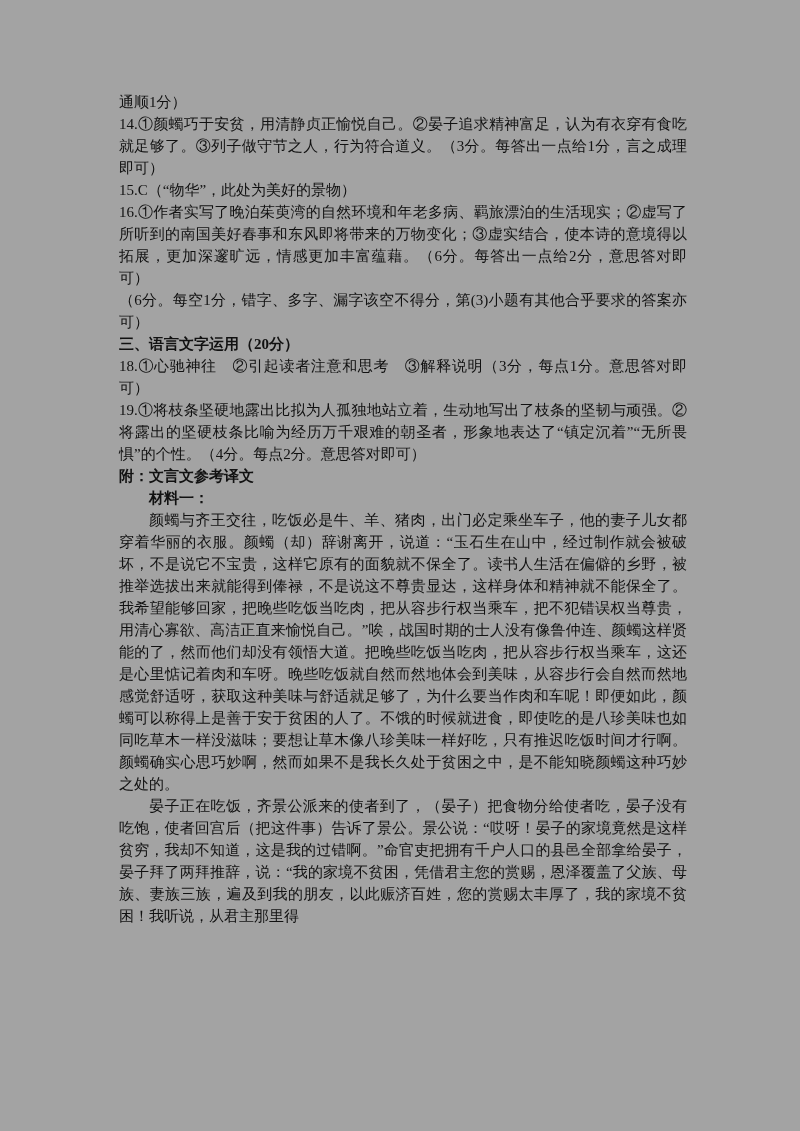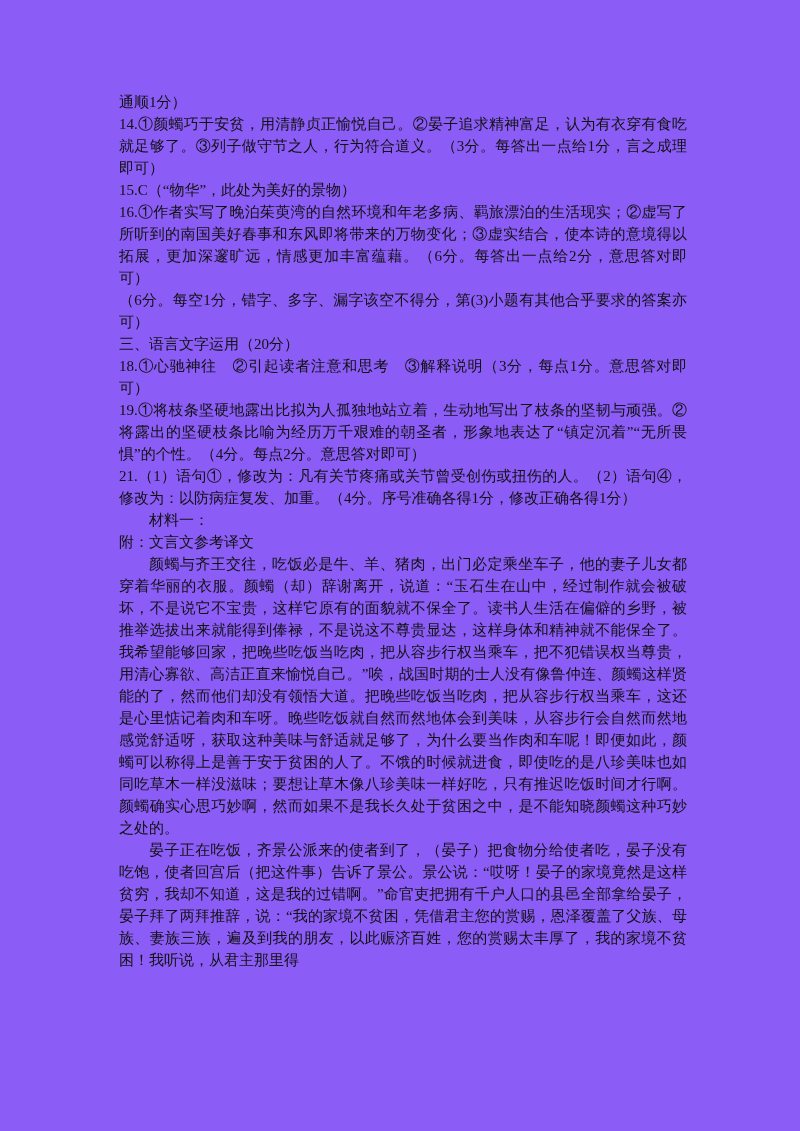--- a/index.html
+++ b/index.html
@@ -5,50 +5,49 @@
   * { box-sizing: border-box; }
   html, body {
     margin: 0;
     padding: 0;
     background: #ffffff;
   }
   .page {
     position: relative;
     width: 800px;
     height: 1131px;
-    background: #8b5cf6;
+    background: #a3a3a3;
     padding: 91px 113px 30px 119px;
     overflow: hidden;
     font-family: "Liberation Serif", "DejaVu Serif", serif;
     font-size: 15px;
     line-height: 22px;
     color: #111111;
   }
   .para {
     margin: 0;
     text-align: justify;
   }
   .para.indent {
     text-indent: 2em;
   }
   .run { white-space: pre-wrap; }
-  .run.bold { font-weight: normal; }
+  .run.bold { font-weight: bold; }
 </style>
 </head>
 <body>
 
 <div class="page">
   <div>
       <p class="para"><span class="run">通顺1分）</span></p>
       <p class="para"><span class="run">14.①颜蠋巧于安贫，用清静贞正愉悦自己。②晏子追求精神富足，认为有衣穿有食吃就足够了。③列子做守节之人，行为符合道义。（3分。每答出一点给1分，言之成理即可）</span></p>
       <p class="para"><span class="run">15.C（“物华”，此处为美好的景物）</span></p>
       <p class="para"><span class="run">16.①作者实写了晚泊茱萸湾的自然环境和年老多病、羁旅漂泊的生活现实；②虚写了所听到的南国美好春事和东风即将带来的万物变化；③虚实结合，使本诗的意境得以拓展，更加深邃旷远，情感更加丰富蕴藉。（6分。每答出一点给2分，意思答对即可）</span></p>
       <p class="para"><span class="run">（6分。每空1分，错字、多字、漏字该空不得分，第(3)小题有其他合乎要求的答案亦可）</span></p>
       <p class="para"><span class="run bold">三、语言文字运用（20分）</span></p>
       <p class="para"><span class="run">18.①心驰神往　②引起读者注意和思考　③解释说明（3分，每点1分。意思答对即可）</span></p>
       <p class="para"><span class="run">19.①将枝条坚硬地露出比拟为人孤独地站立着，生动地写出了枝条的坚韧与顽强。②将露出的坚硬枝条比喻为经历万千艰难的朝圣者，形象地表达了“镇定沉着”“无所畏惧”的个性。（4分。每点2分。意思答对即可）</span></p>
-      <p class="para"><span class="run">21.（1）语句①，修改为：凡有关节疼痛或关节曾受创伤或扭伤的人。（2）语句④，修改为：以防病症复发、加重。（4分。序号准确各得1分，修改正确各得1分）</span></p>
+      <p class="para"><span class="run bold">附：文言文参考译文</span></p>
       <p class="para indent"><span class="run bold">材料一：</span></p>
-      <p class="para"><span class="run bold">附：文言文参考译文</span></p>
       <p class="para indent"><span class="run">颜蠋与齐王交往，吃饭必是牛、羊、猪肉，出门必定乘坐车子，他的妻子儿女都穿着华丽的衣服。颜蠋（却）辞谢离开，说道：“玉石生在山中，经过制作就会被破坏，不是说它不宝贵，这样它原有的面貌就不保全了。读书人生活在偏僻的乡野，被推举选拔出来就能得到俸禄，不是说这不尊贵显达，这样身体和精神就不能保全了。我希望能够回家，把晚些吃饭当吃肉，把从容步行权当乘车，把不犯错误权当尊贵，用清心寡欲、高洁正直来愉悦自己。”唉，战国时期的士人没有像鲁仲连、颜蠋这样贤能的了，然而他们却没有领悟大道。把晚些吃饭当吃肉，把从容步行权当乘车，这还是心里惦记着肉和车呀。晚些吃饭就自然而然地体会到美味，从容步行会自然而然地感觉舒适呀，获取这种美味与舒适就足够了，为什么要当作肉和车呢！即便如此，颜蠋可以称得上是善于安于贫困的人了。不饿的时候就进食，即使吃的是八珍美味也如同吃草木一样没滋味；要想让草木像八珍美味一样好吃，只有推迟吃饭时间才行啊。颜蠋确实心思巧妙啊，然而如果不是我长久处于贫困之中，是不能知晓颜蠋这种巧妙之处的。</span></p>
       <p class="para indent"><span class="run">晏子正在吃饭，齐景公派来的使者到了，（晏子）把食物分给使者吃，晏子没有吃饱，使者回宫后（把这件事）告诉了景公。景公说：“哎呀！晏子的家境竟然是这样贫穷，我却不知道，这是我的过错啊。”命官吏把拥有千户人口的县邑全部拿给晏子，晏子拜了两拜推辞，说：“我的家境不贫困，凭借君主您的赏赐，恩泽覆盖了父族、母族、妻族三族，遍及到我的朋友，以此赈济百姓，您的赏赐太丰厚了，我的家境不贫困！我听说，从君主那里得</span></p>
     </div>
 </div>
 
 </body></html>

